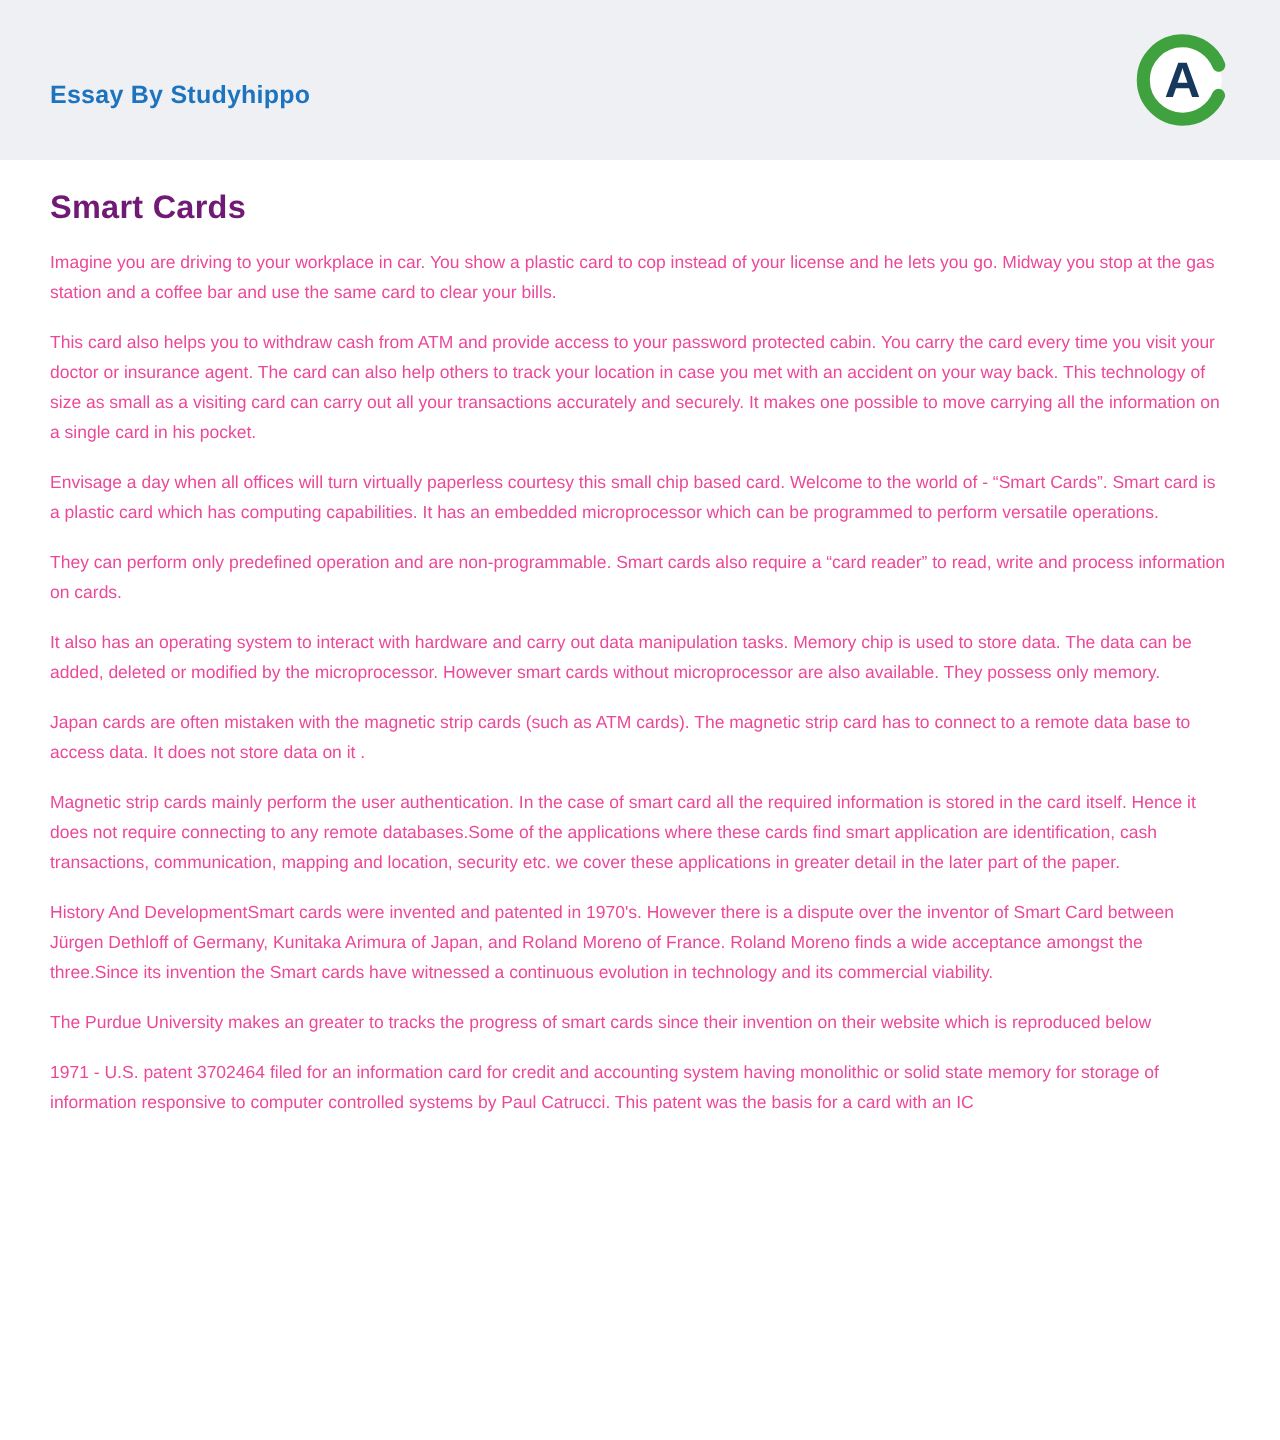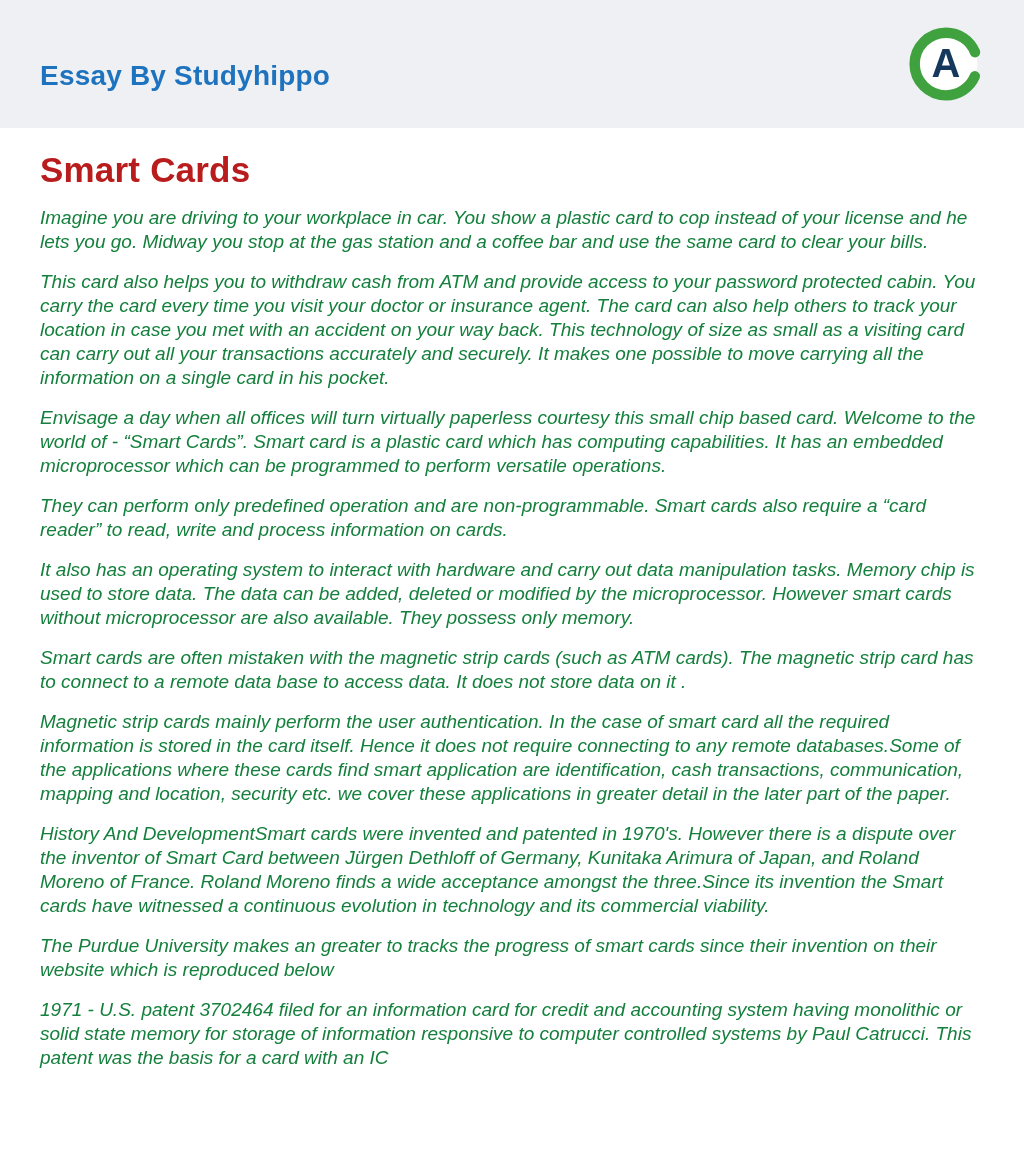--- a/index.html
+++ b/index.html
@@ -17,50 +17,49 @@
     background: #eef0f4;
     height: 128px;
     display: flex;
     align-items: center;
     justify-content: space-between;
     padding: 0 40px;
   }
   .header-text { display: flex; flex-direction: column; gap: 12px; }
   .site-title {
     color: #1e73be;
-    font-size: 28px;
+    font-size: 20px;
     font-weight: 700;
     letter-spacing: 0.2px;
     margin-top: 24px;
   }
   .site-url {
     color: #1e73be;
     font-size: 16.5px;
     font-weight: 500;
     text-decoration: none;
     cursor: pointer;
   }
   .logo { width: 76px; height: 76px; flex: 0 0 auto; }
   .logo svg { width: 100%; height: 100%; display: block; }
 
   
   .content { padding: 18px 40px 0 40px; }
   .article-title {
-    font-size: 35px;
+    font-size: 26px;
     font-weight: 800;
-    color: #b91c1c;
+    color: #701a75;
     letter-spacing: 0.2px;
     margin: 4px 0 16px 0;
   }
   .content p {
-    font-size: 19px;
+    font-size: 14px;
     line-height: 24px;
-    color: #15803d;
+    color: #ec4899;
     margin-bottom: 16px;
-    font-style: italic;
   }
 </style>
 </head>
 <body>
 
 <div class="page">
 
   <header class="header">
     <div class="header-text">
       <div class="site-title">Essay By Studyhippo</div>
@@ -74,20 +73,20 @@
   </header>
 
   <main class="content">
     <h1 class="article-title">Smart Cards</h1>
 
     <p>Imagine you are driving to your workplace in car. You show a plastic card to cop instead of your license and he lets you go. Midway you stop at the gas station and a coffee bar and use the same card to clear your bills.</p>
     <p>This card also helps you to withdraw cash from ATM and provide access to your password protected cabin. You carry the card every time you visit your doctor or insurance agent. The card can also help others to track your location in case you met with an accident on your way back. This technology of size as small as a visiting card can carry out all your transactions accurately and securely. It makes one possible to move carrying all the information on a single card in his pocket.</p>
     <p>Envisage a day when all offices will turn virtually paperless courtesy this small chip based card. Welcome to the world of - “Smart Cards”. Smart card is a plastic card which has computing capabilities. It has an embedded microprocessor which can be programmed to perform versatile operations.</p>
     <p>They can perform only predefined operation and are non-programmable. Smart cards also require a “card reader” to read, write and process information on cards.</p>
     <p>It also has an operating system to interact with hardware and carry out data manipulation tasks. Memory chip is used to store data. The data can be added, deleted or modified by the microprocessor. However smart cards without microprocessor are also available. They possess only memory.</p>
-    <p>Smart cards are often mistaken with the magnetic strip cards (such as ATM cards). The magnetic strip card has to connect to a remote data base to access data. It does not store data on it .</p>
+    <p>Japan cards are often mistaken with the magnetic strip cards (such as ATM cards). The magnetic strip card has to connect to a remote data base to access data. It does not store data on it .</p>
     <p>Magnetic strip cards mainly perform the user authentication. In the case of smart card all the required information is stored in the card itself. Hence it does not require connecting to any remote databases.Some of the applications where these cards find smart application are identification, cash transactions, communication, mapping and location, security etc. we cover these applications in greater detail in the later part of the paper.</p>
     <p>History And DevelopmentSmart cards were invented and patented in 1970's. However there is a dispute over the inventor of Smart Card between Jürgen Dethloff of Germany, Kunitaka Arimura of Japan, and Roland Moreno of France. Roland Moreno finds a wide acceptance amongst the three.Since its invention the Smart cards have witnessed a continuous evolution in technology and its commercial viability.</p>
     <p>The Purdue University makes an greater to tracks the progress of smart cards since their invention on their website which is reproduced below</p>
     <p>1971 - U.S. patent 3702464 filed for an information card for credit and accounting system having monolithic or solid state memory for storage of information responsive to computer controlled systems by Paul Catrucci. This patent was the basis for a card with an IC</p>
   </main>
 
 </div>
 
 </body></html>

